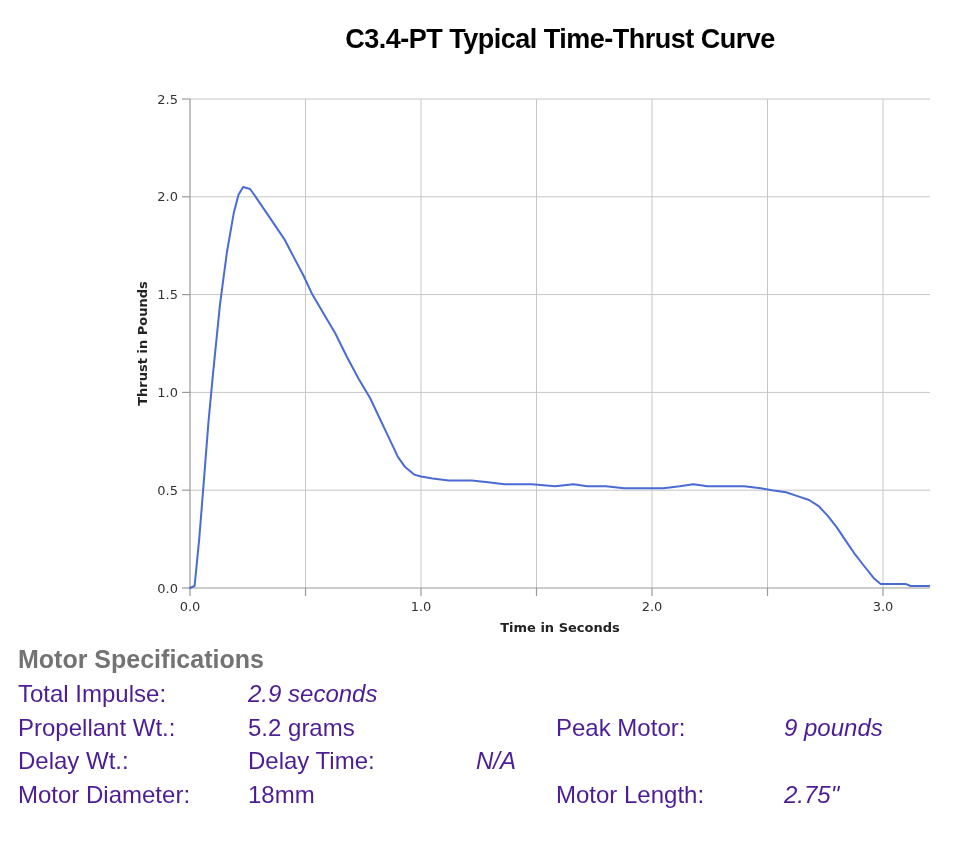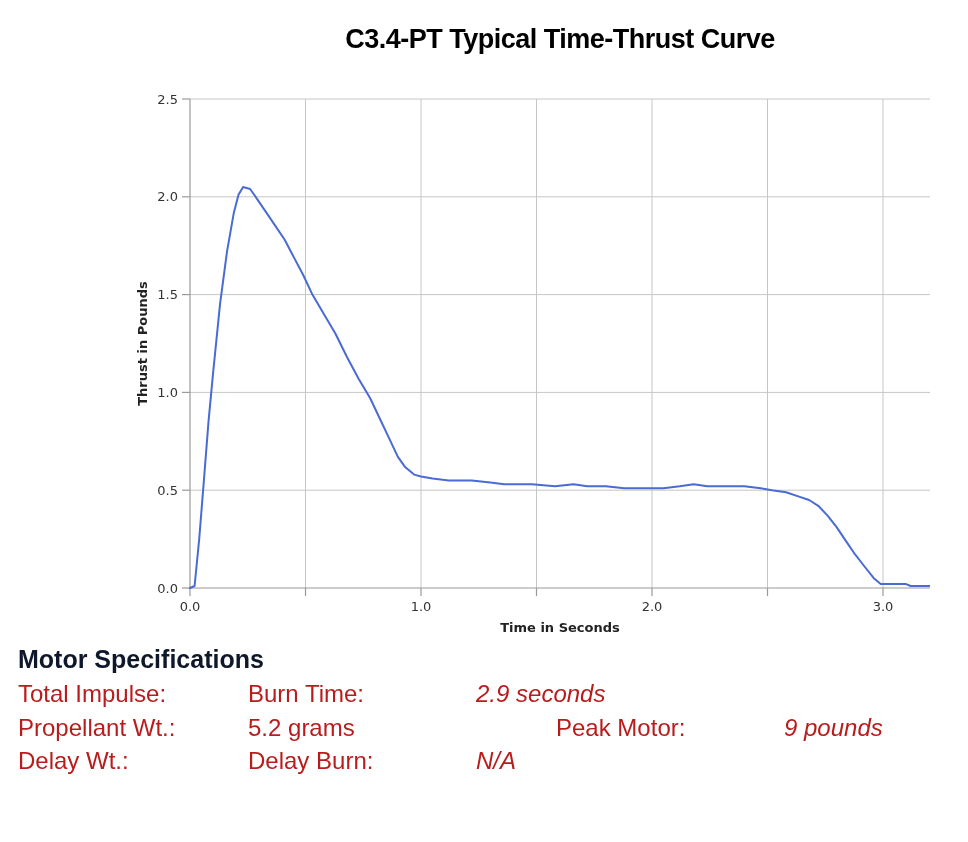--- a/index.html
+++ b/index.html
@@ -34,29 +34,29 @@
   .specs {
     position: absolute;
     top: 642px;
     left: 0;
     width: 968px;
   }
   .specs-heading {
     margin: 0 2px 1px 18px;
     font-size: 25px;
     font-weight: bold;
-    color: #0f172a;
+    color: #737373;
     line-height: 34px;
   }
   .spec-row {
     display: flex;
     margin-left: 18px;
     line-height: 33.5px;
     font-size: 24px;
-    color: #b91c1c;
+    color: #4c1d95;
   }
   .spec-label-left  { width: 230px; flex: none; }
   .spec-value-left  { width: 308px; flex: none; }
   .spec-label-right { width: 228px; flex: none; }
   .spec-value-right { flex: 1; font-style: italic; }
 </style>
 </head>
 <body>
 
 <div class="page">
@@ -105,32 +105,37 @@
         <text x="560" y="632" text-anchor="middle" font-family="&quot;DejaVu Sans&quot;, sans-serif" font-size="13px" font-weight="bold" fill="#222222">Time in Seconds</text>
         <path d="M190.0 588.0 L194.6 586.0 L199.2 539.1 L203.9 480.4 L208.5 421.7 L213.1 372.8 L220.0 304.4 L227.0 251.6 L233.9 212.4 L238.5 194.8 L243.1 187.0 L250.1 189.0 L257.0 198.8 L266.2 212.4 L275.5 226.1 L284.7 239.8 L293.9 257.4 L303.2 275.0 L312.4 294.6 L324.0 314.2 L335.5 333.7 L347.1 357.2 L358.6 378.7 L370.2 398.3 L379.4 417.8 L388.7 437.4 L397.9 456.9 L404.8 466.7 L414.1 474.6 L421.0 476.5 L432.6 478.5 L448.7 480.4 L471.8 480.4 L490.3 482.4 L504.2 484.3 L531.9 484.3 L555.0 486.3 L573.5 484.3 L587.3 486.3 L605.8 486.3 L624.3 488.2 L645.1 488.2 L663.5 488.2 L679.7 486.3 L693.6 484.3 L707.4 486.3 L725.9 486.3 L744.4 486.3 L760.6 488.2 L772.1 490.2 L786.0 492.2 L797.5 496.1 L809.1 500.0 L818.3 505.8 L827.6 515.6 L836.8 527.4 L846.0 541.1 L855.3 554.7 L864.5 566.5 L873.8 578.2 L880.7 584.1 L894.5 584.1 L906.1 584.1 L910.7 586.0 L929.2 586.0" fill="none" stroke="#4a6bd4" stroke-width="2" stroke-linejoin="round" stroke-linecap="round"></path>
       </svg>
   </div>
 
   <div class="specs">
     <h2 class="specs-heading">Motor Specifications</h2>
 
     <div class="spec-row">
       <span class="spec-label-left">Total Impulse:</span>
-      <span class="spec-label-right">Burn Time:</span>
       <span class="spec-value-right">2.9 seconds</span>
     </div>
 
     <div class="spec-row">
       <span class="spec-label-left">Propellant Wt.:</span>
       <span class="spec-value-left">5.2 grams</span>
       <span class="spec-label-right">Peak Motor:</span>
       <span class="spec-value-right">9 pounds</span>
     </div>
 
     <div class="spec-row">
       <span class="spec-label-left">Delay Wt.:</span>
-      <span class="spec-label-right">Delay Burn:</span>
+      <span class="spec-label-right">Delay Time:</span>
       <span class="spec-value-right">N/A</span>
     </div>
 
+    <div class="spec-row">
+      <span class="spec-label-left">Motor Diameter:</span>
+      <span class="spec-value-left">18mm</span>
+      <span class="spec-label-right">Motor Length:</span>
+      <span class="spec-value-right">2.75"</span>
+    </div>
   </div>
 
 </div>
 
 </body></html>

